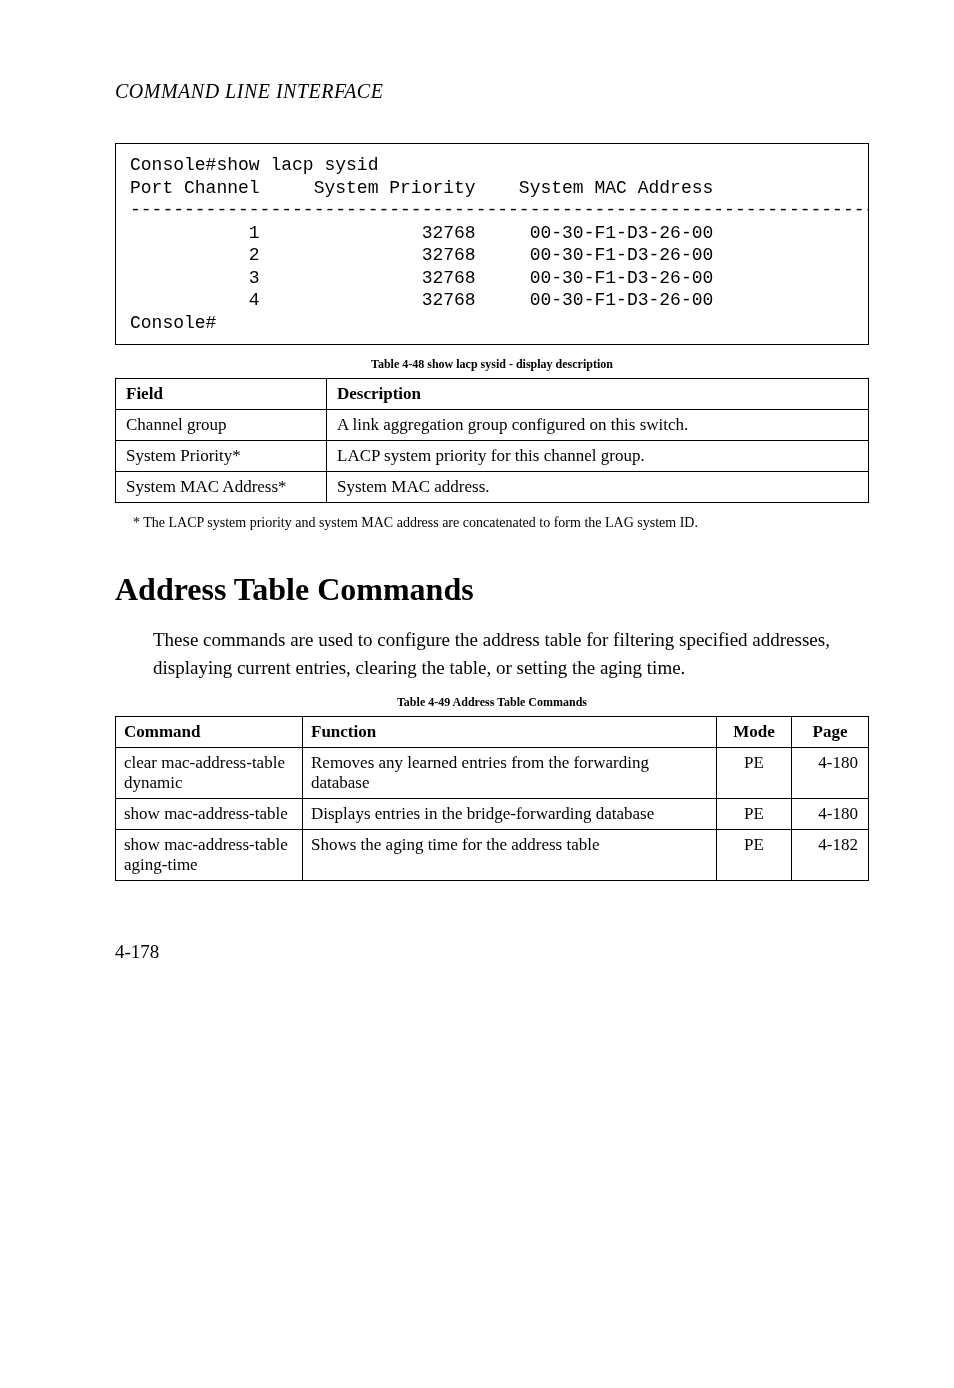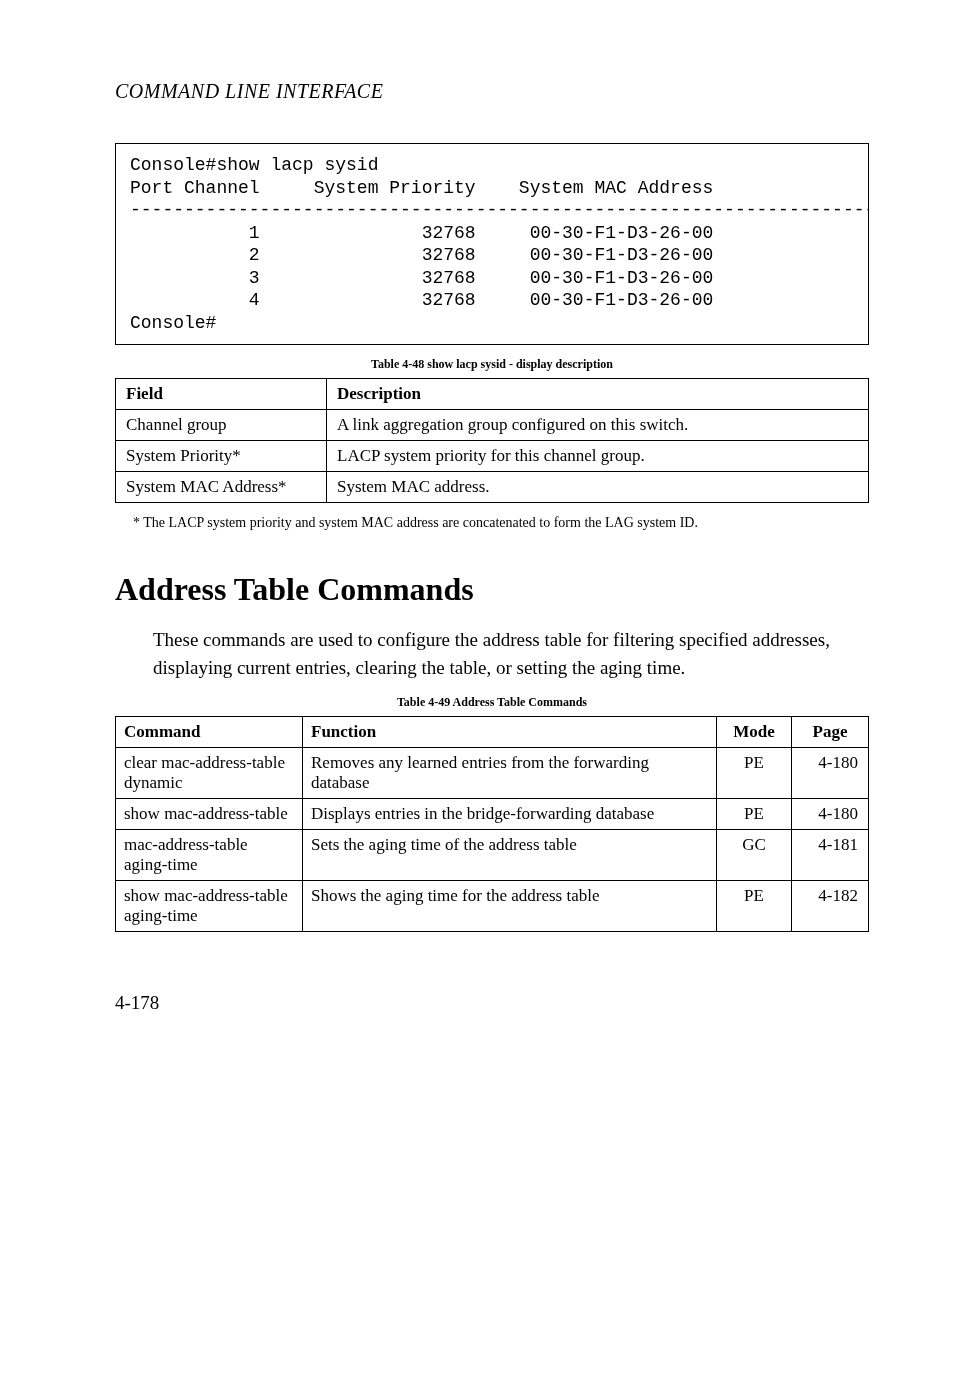--- a/index.html
+++ b/index.html
@@ -149,26 +149,20 @@
       <td class="mode">PE</td>
       <td class="page">4-180</td>
     </tr>
     <tr>
       <td>show mac-address-table</td>
       <td>Displays entries in the bridge-forwarding database</td>
       <td class="mode">PE</td>
       <td class="page">4-180</td>
     </tr>
     <tr>
-      <td>mac-address-table aging-time</td>
-      <td>Sets the aging time of the address table</td>
-      <td class="mode">GC</td>
-      <td class="page">4-181</td>
-    </tr>
-    <tr>
       <td>show mac-address-table aging-time</td>
       <td>Shows the aging time for the address table</td>
       <td class="mode">PE</td>
       <td class="page">4-182</td>
     </tr>
   </tbody>
 </table>
 
 <div class="page-num">4-178</div>
 

